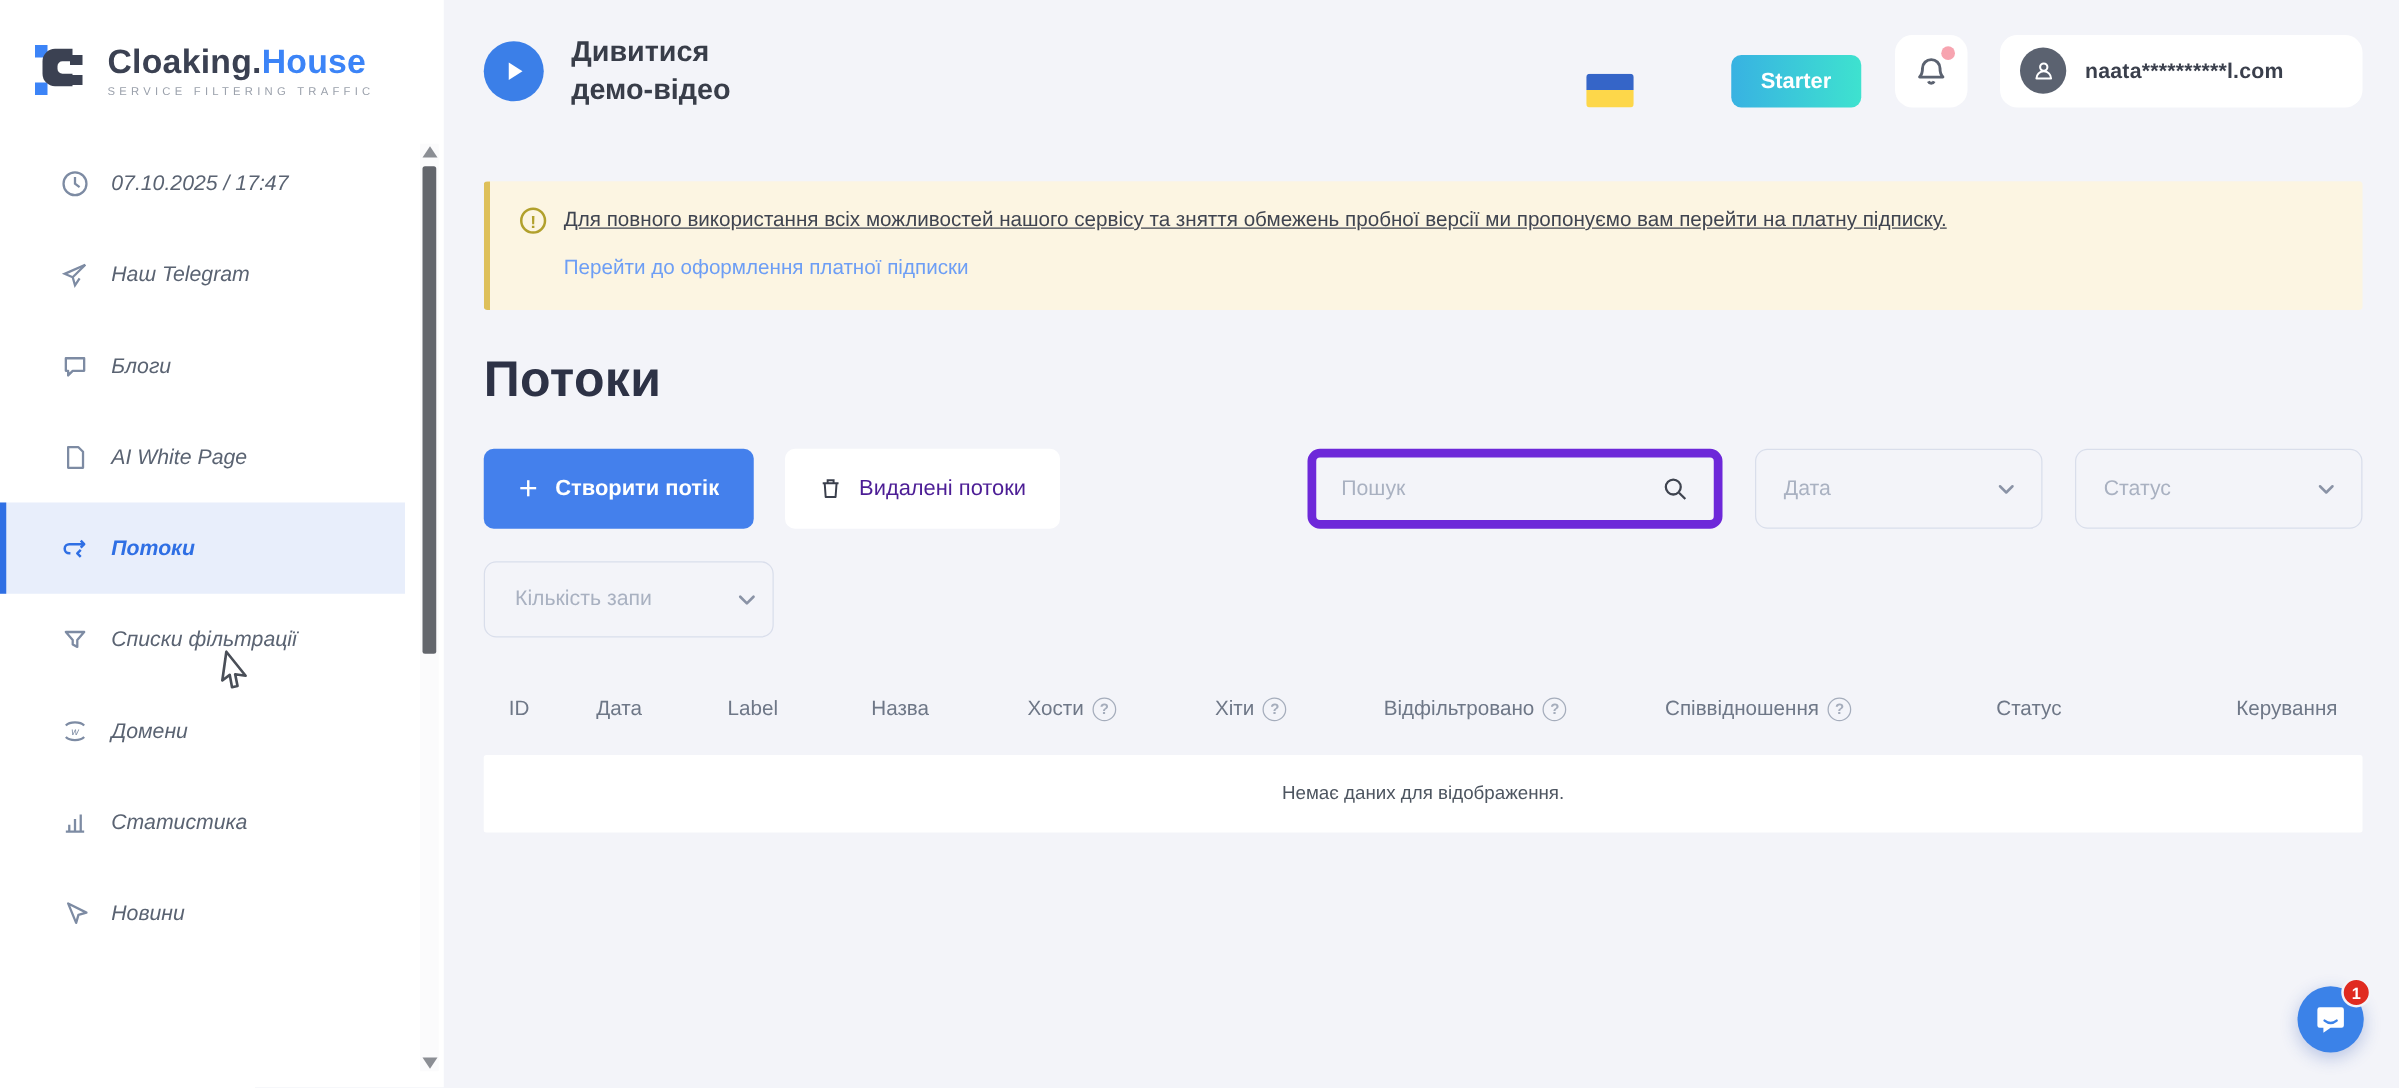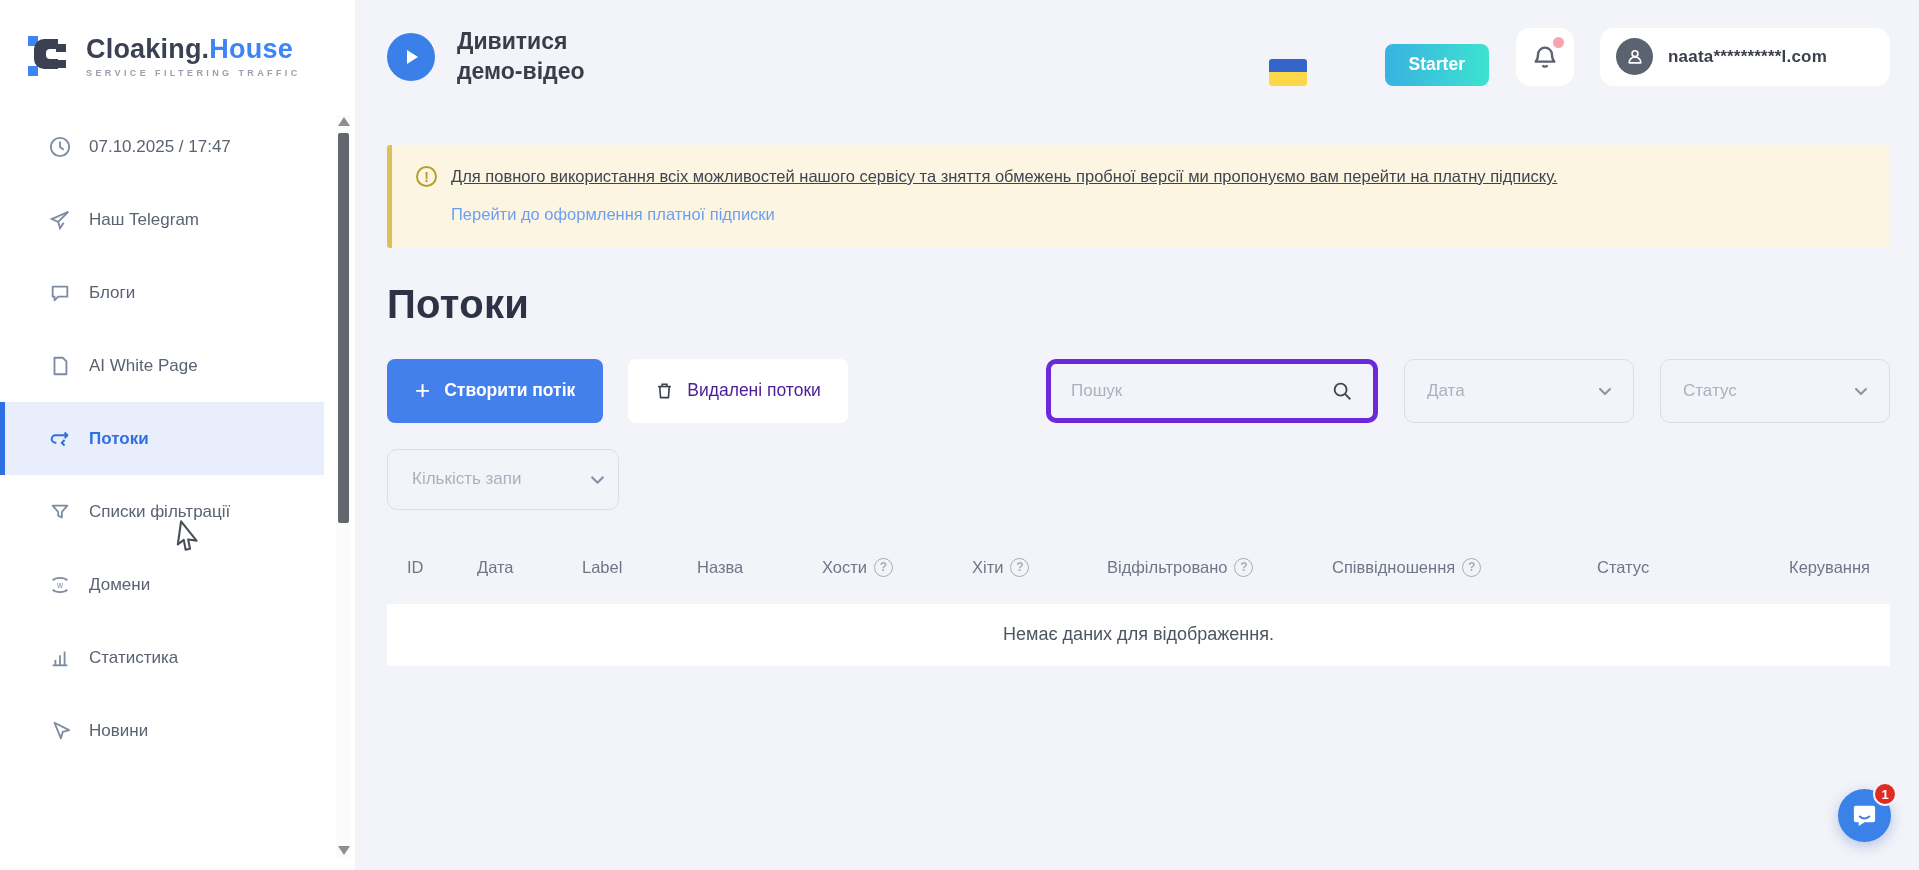--- a/index.html
+++ b/index.html
@@ -6,22 +6,22 @@
   html,body { width:1919px; height:870px; overflow:hidden; }
   body { font-family:"Liberation Sans","DejaVu Sans",sans-serif; background:#f3f4f9; color:#3a3f4c; }
   .app { display:flex; width:1919px; height:870px; position:relative; }
 
   
   .sidebar { width:355px; height:870px; background:#ffffff; position:relative; flex-shrink:0; }
   .logo { display:flex; align-items:center; gap:14px; padding:30px 0 18px 26px; }
   .logo-mark { width:46px; height:52px; position:relative; flex-shrink:0; }
   .logo-text .line1 { font-size:27px; font-weight:700; color:#3b4152; letter-spacing:.2px; }
   .logo-text .line1 .blue { color:#3c84f7; }
-  .logo-text .line2 { font-size:9px; color:#9aa0ab; letter-spacing:3.4px; margin-top:3px; font-weight:700; }
-  .nav { margin-top:10px; }
+  .logo-text .line2 { font-size:9px; color:#9aa0ab; letter-spacing:3.4px; margin-top:3px; font-weight:400; }
+  .nav { margin-top:10px;font-style:italic; }
   .nav-item { display:flex; align-items:center; height:73px; padding-left:48px; gap:17px;
               color:#5a6372; font-size:17px; font-weight:500; cursor:pointer; width:324px; }
   .nav-item .ic { width:24px; height:24px; display:flex; align-items:center; justify-content:center; color:#7d8ba3; flex-shrink:0; }
   .nav-item.active { background:#e8eefb; border-left:5px solid #2f6fe4; padding-left:43px; color:#2f6fe4; font-weight:700; }
   .nav-item.active .ic { color:#2f6fe4; }
 
   
   .sb-scroll { position:absolute; top:115px; right:4px; width:15px; height:742px; background:#fbfbfc; }
   .sb-arrow { position:absolute; left:2px; width:0; height:0; border-left:6px solid transparent; border-right:6px solid transparent; }
   .sb-arrow.up { top:2px; border-bottom:9px solid #8b8e94; }
@@ -58,39 +58,39 @@
 
   
   .page-title { margin-top:34px; font-size:40px; font-weight:800; color:#2d3246; letter-spacing:.3px; }
 
   .actions-row { margin-top:32px; display:flex; align-items:center; }
   .btn-create { height:64px; padding:0 28px; background:#4480ec; color:#fff; border:none; border-radius:8px;
                 font-size:17.5px; font-weight:600; font-family:inherit; display:flex; align-items:center; gap:14px; cursor:pointer; }
   .btn-create .plus { font-size:26px; font-weight:400; line-height:1; margin-top:-2px; }
   .btn-deleted { height:64px; padding:0 27px; background:#fff; color:#4c1d95; border:none; border-radius:8px;
                  font-size:17.5px; font-weight:500; font-family:inherit; display:flex; align-items:center; gap:13px; cursor:pointer; margin-left:25px; }
-  .search-box { margin-left:auto; width:332px; height:64px; border:5px solid #6d28d9; border-radius:10px; display:flex; align-items:center; padding:0 20px; background:transparent; }
+  .search-box { margin-left:auto; width:332px; height:64px; border:7px solid #6d28d9; border-radius:10px; display:flex; align-items:center; padding:0 20px; background:transparent; }
   .search-box input { border:none; outline:none; background:transparent; flex:1; font-size:17px; font-family:inherit; color:#3a3f4c; }
   .search-box input::placeholder { color:#a9b1c1; }
   .select-box { width:230px; height:64px; border:1px solid #d9deeb; border-radius:10px; display:flex; align-items:center;
                 justify-content:space-between; padding:0 20px 0 22px; margin-left:26px; color:#a9b1c1; font-size:17px; cursor:pointer; }
   .count-row { margin-top:26px; }
   .count-box { width:232px; height:61px; border:1px solid #d9deeb; border-radius:10px; display:flex; align-items:center;
                justify-content:space-between; padding:0 12px 0 24px; color:#a9b1c1; font-size:17px; cursor:pointer; }
 
   
   .thead { margin-top:48px; display:grid; padding:0 20px;
            grid-template-columns:70px 105px 115px 125px 150px 135px 225px 265px 150px 1fr;
            color:#6e7787; font-size:16.5px; font-weight:500; align-items:center; }
   .th { display:flex; align-items:center; gap:7px; }
   .th.last { justify-content:flex-end; }
   .help { width:19px; height:19px; border:1.5px solid #a5adbc; border-radius:50%; color:#a5adbc; font-size:12px; font-weight:600;
           display:flex; align-items:center; justify-content:center; cursor:pointer; }
   .empty-row { margin-top:27px; height:62px; background:#ffffff; border-radius:2px; display:flex; align-items:center; justify-content:center;
-               font-size:18px; color:#4d5560; }
+               font-size:15px; color:#4d5560; }
 
   
   .chat-widget { position:absolute; right:28px; bottom:28px; width:53px; height:53px; border-radius:50%; background:#3b82e8;
                  display:flex; align-items:center; justify-content:center; cursor:pointer; box-shadow:0 4px 14px rgba(40,80,180,.3); }
   .chat-badge { position:absolute; top:-7px; right:-6px; min-width:24px; height:24px; border-radius:50%; background:#e02b20; border:2.5px solid #f3f4f9;
                 color:#fff; font-size:13px; font-weight:700; display:flex; align-items:center; justify-content:center; }
 </style>
 </head>
 <body>
 

